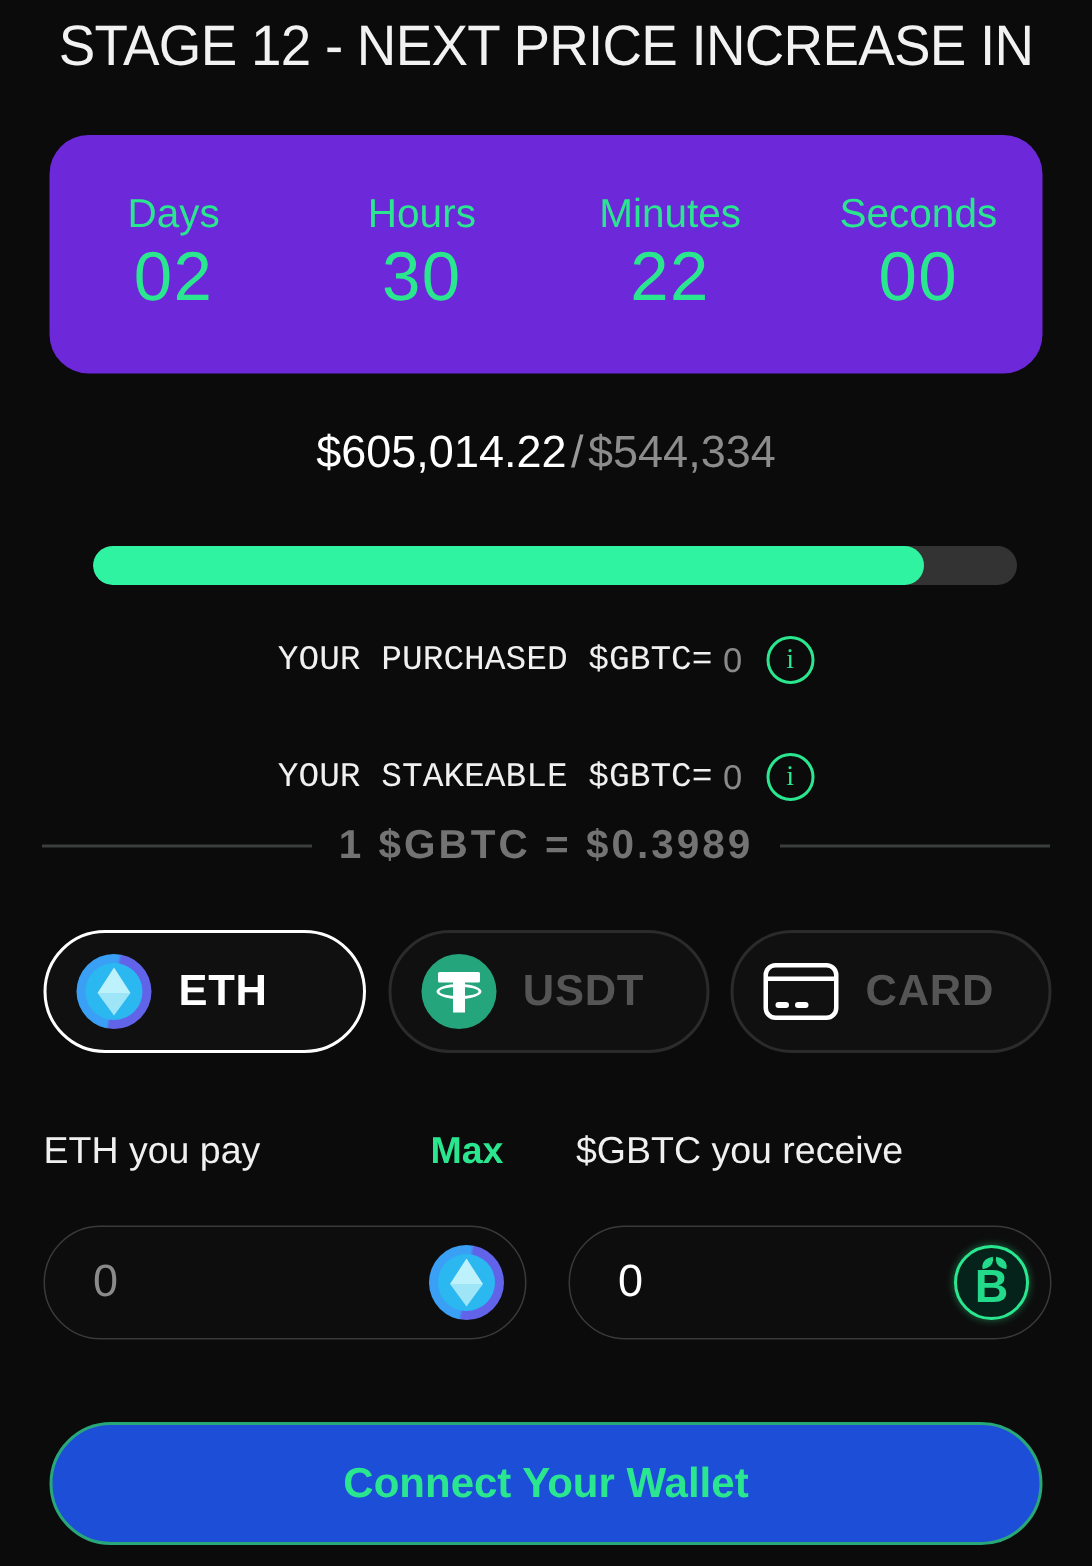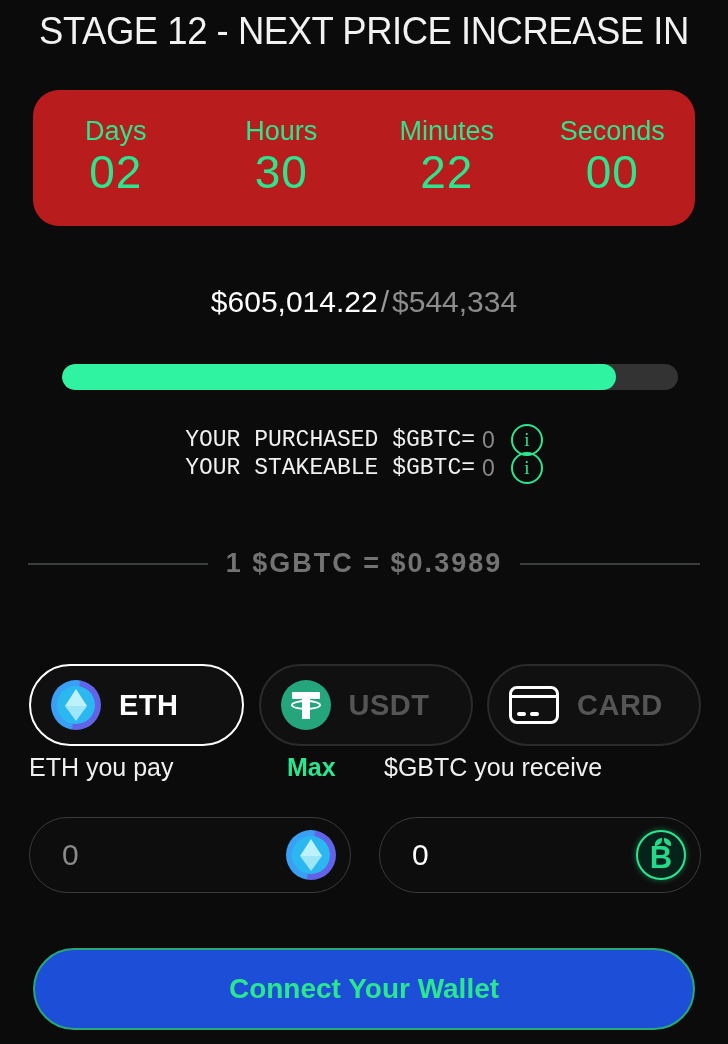--- a/index.html
+++ b/index.html
@@ -35,22 +35,22 @@
     white-space: nowrap;
     transform: scaleX(0.96);
   }
 
   
   .countdown {
     position: absolute;
     left: 33px;
     top: 90px;
     width: 662px;
-    height: 136px;
-    background: #b91c1c;
+    height: 159px;
+    background: #6d28d9;
     border-radius: 26px;
     box-sizing: border-box;
     display: flex;
     align-items: center;
     justify-content: space-around;
   }
   .cd-cell {
     text-align: center;
     flex: 1 1 0;
   }
@@ -104,21 +104,21 @@
   .balance-row {
     position: absolute;
     left: 0;
     width: 728px;
     display: flex;
     align-items: center;
     justify-content: center;
     white-space: nowrap;
   }
   #balance-purchased { top: 424px; }
-  #balance-stakeable { top: 452px; }
+  #balance-stakeable { top: 502px; }
   .bal-label {
     color: #f0f0f0;
     font-size: 23px;
     letter-spacing: 0px;
     font-family: Liberation Mono, monospace;
   }
   .bal-value {
     color: #8a8a8a;
     font-size: 23px;
     padding-left: 7px;
@@ -173,21 +173,20 @@
   }
   .tab {
     height: 82px;
     border-radius: 41px;
     box-sizing: border-box;
     display: flex;
     align-items: center;
     border: 2px solid #2b2b2b;
     background: #101010;
     padding: 0 20px;
-    margin-top: 44px;
   }
   .tab.selected {
     border-color: #ffffff;
   }
   .tab-eth { width: 215px; }
   .tab-usdt { width: 214px; }
   .tab-card { width: 214px; }
   .tab-label {
     font-size: 29px;
     font-weight: 700;

